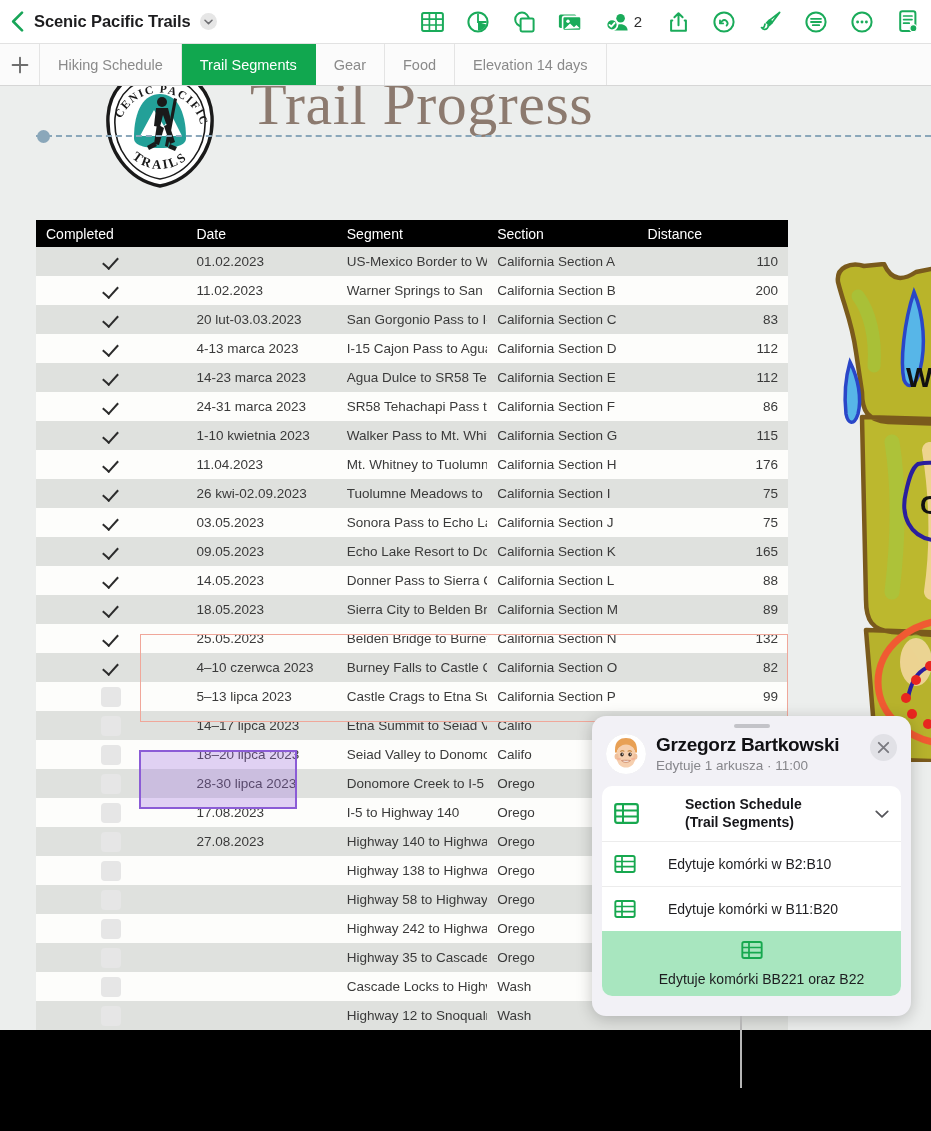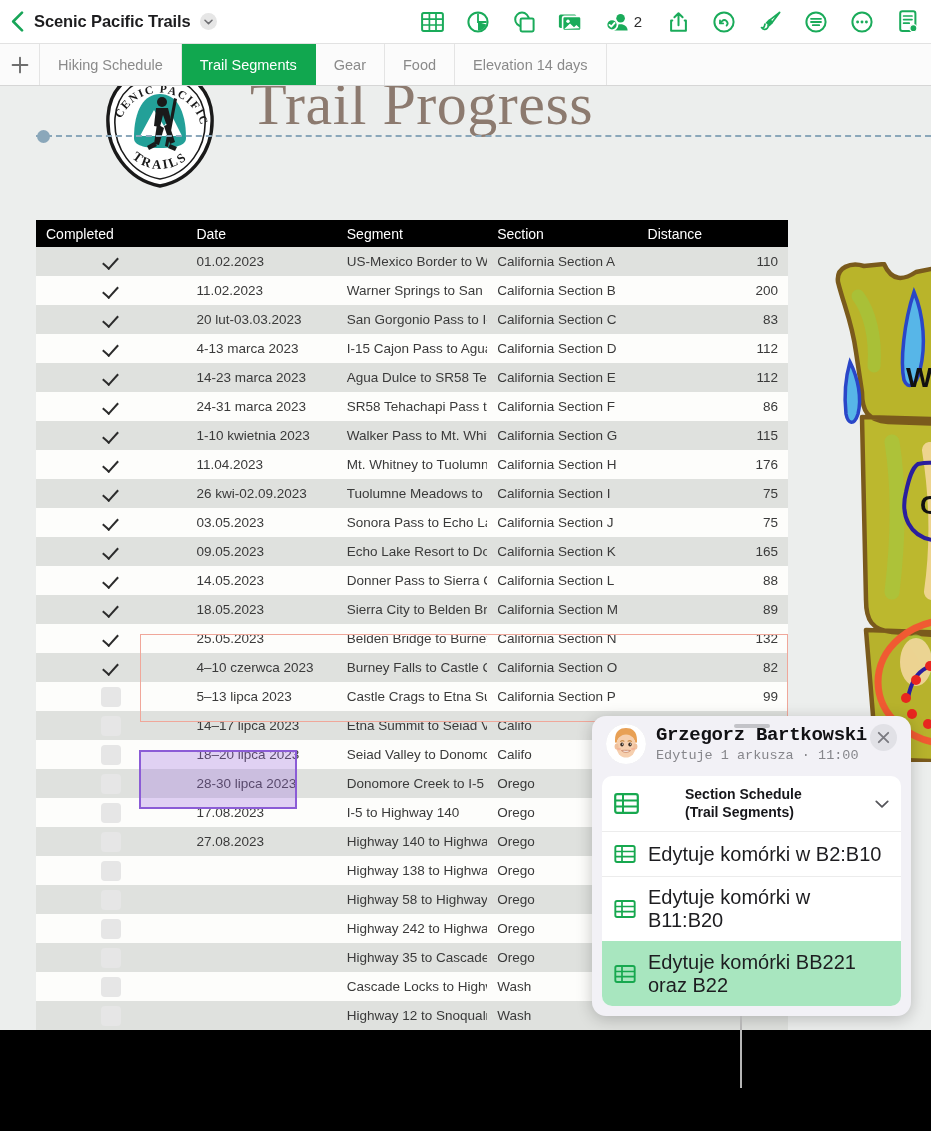--- a/index.html
+++ b/index.html
@@ -174,21 +174,21 @@
     position: absolute; left: 592px; top: 716px;
     width: 319px; height: 300px;
     background: #f2f1f6; border-radius: 14px;
     box-shadow: 0 3px 16px rgba(0,0,0,0.22);
     overflow: hidden;
   }
   .pop-grab {
     position: absolute; left: 50%; top: 8px; transform: translateX(-50%);
     width: 36px; height: 4px; border-radius: 2px; background: #c3c3c8;
   }
-  .pop-head { display: flex; align-items: flex-start; padding: 8px 14px 10px 14px; font-family: Liberation Mono, monospace; }
+  .pop-head { display: flex; align-items: flex-start; padding: 18px 14px 10px 14px; }
   .pop-avatar {
     width: 40px; height: 40px; border-radius: 50%;
     background: #ffffff; flex: 0 0 auto; margin-right: 10px;
     overflow: hidden; position: relative;
     box-shadow: 0 0 0 1px #e7e7ea inset;
   }
   .pop-name {
     font-size: 19px; font-weight: bold; color: #111114;
     letter-spacing: -0.3px; white-space: nowrap;
   }
@@ -203,23 +203,23 @@
     margin: 2px 10px 0 10px; background: #ffffff; border-radius: 10px;
     overflow: hidden;
   }
   .pop-row {
     display: flex; align-items: center; gap: 12px;
     padding: 9px 12px; min-height: 45px;
     border-top: 1px solid #ececec;
   }
   .pop-row:first-child { border-top: none; }
   .pop-row.header-row { padding: 10px 12px; gap: 46px; }
-  .pop-row.selected { background: #a8e6bf; border-top-color: #a8e6bf; }
+  .pop-row.selected { background: #a8e6bf; border-top-color: #a8e6bf; flex-direction: column; }
   .pop-row-title { font-size: 14px; font-weight: bold; color: #16161a; line-height: 1.25; }
-  .pop-row-text  { font-size: 20px; color: #1d1d20; }
+  .pop-row-text  { font-size: 14px; color: #1d1d20; margin-left: 20px; }
   .pop-chevron { margin-left: auto; color: #55555a; }
   .sheet-ico { flex: 0 0 auto; color: #17a84f; display: flex; }
 
   .pop-pointer {
     position: absolute; left: 740px; top: 1016px;
     width: 2px; height: 72px; background: #b6b6b6;
   }
 </style>
 </head>
 <body>

